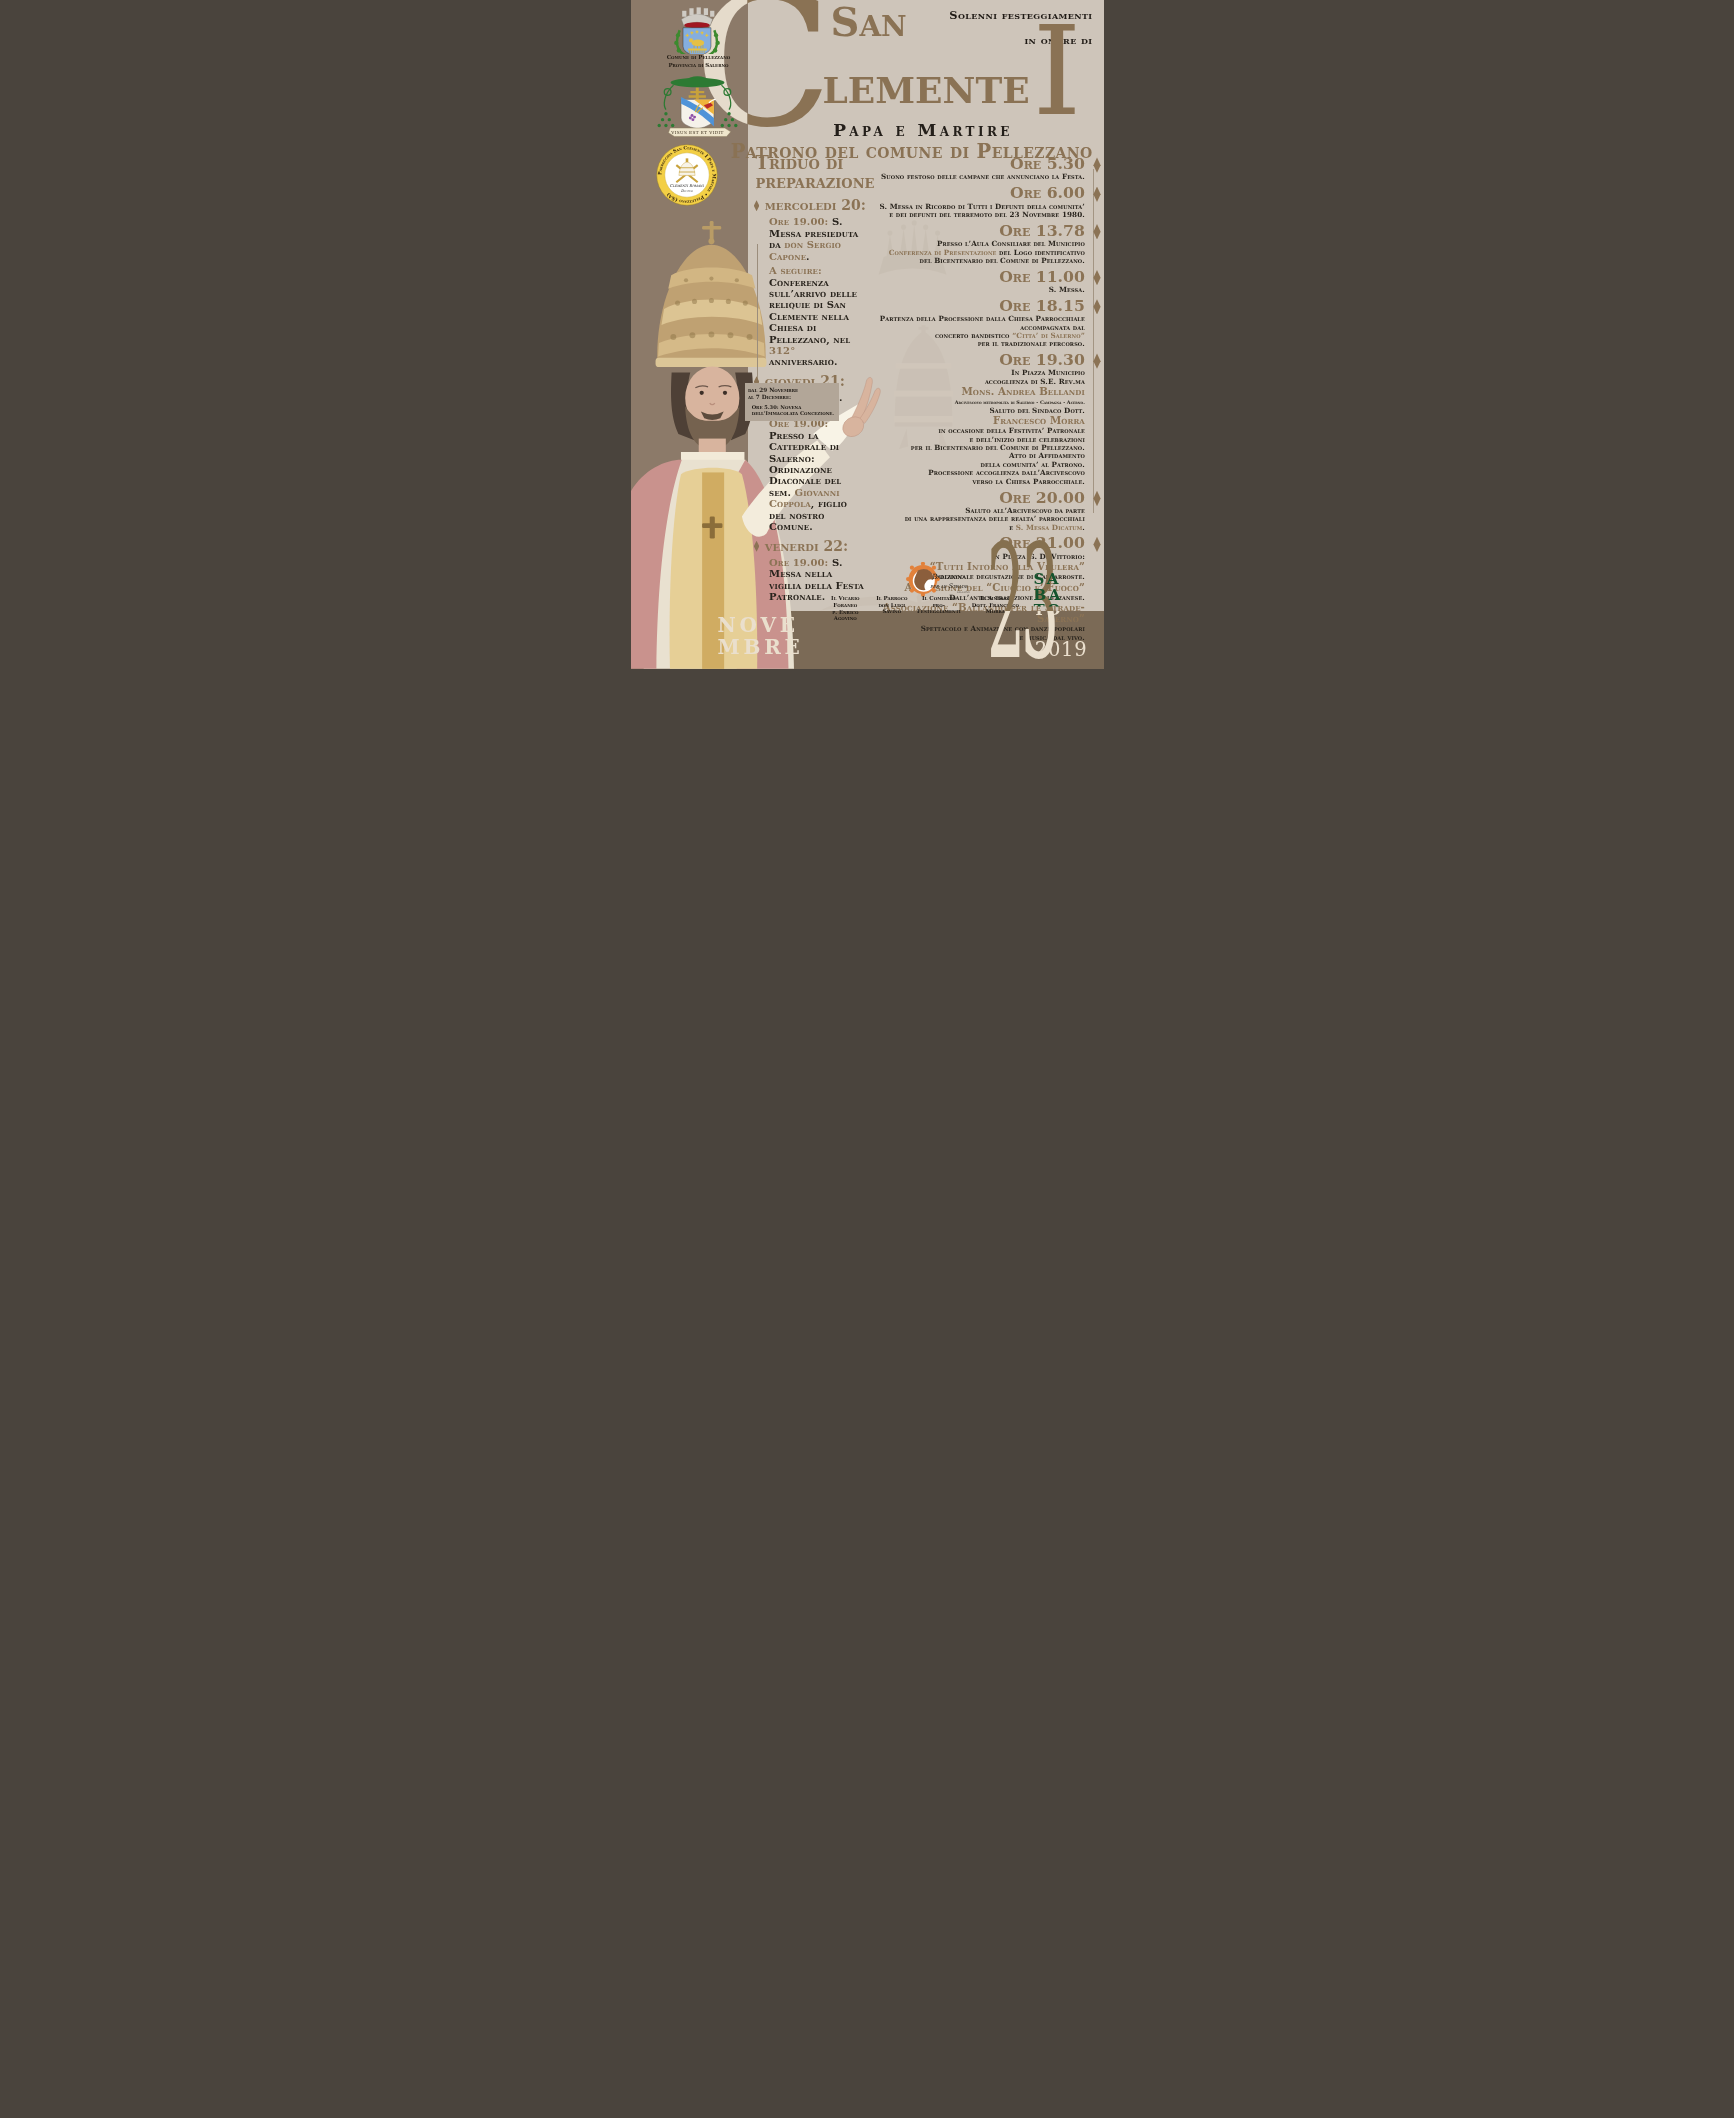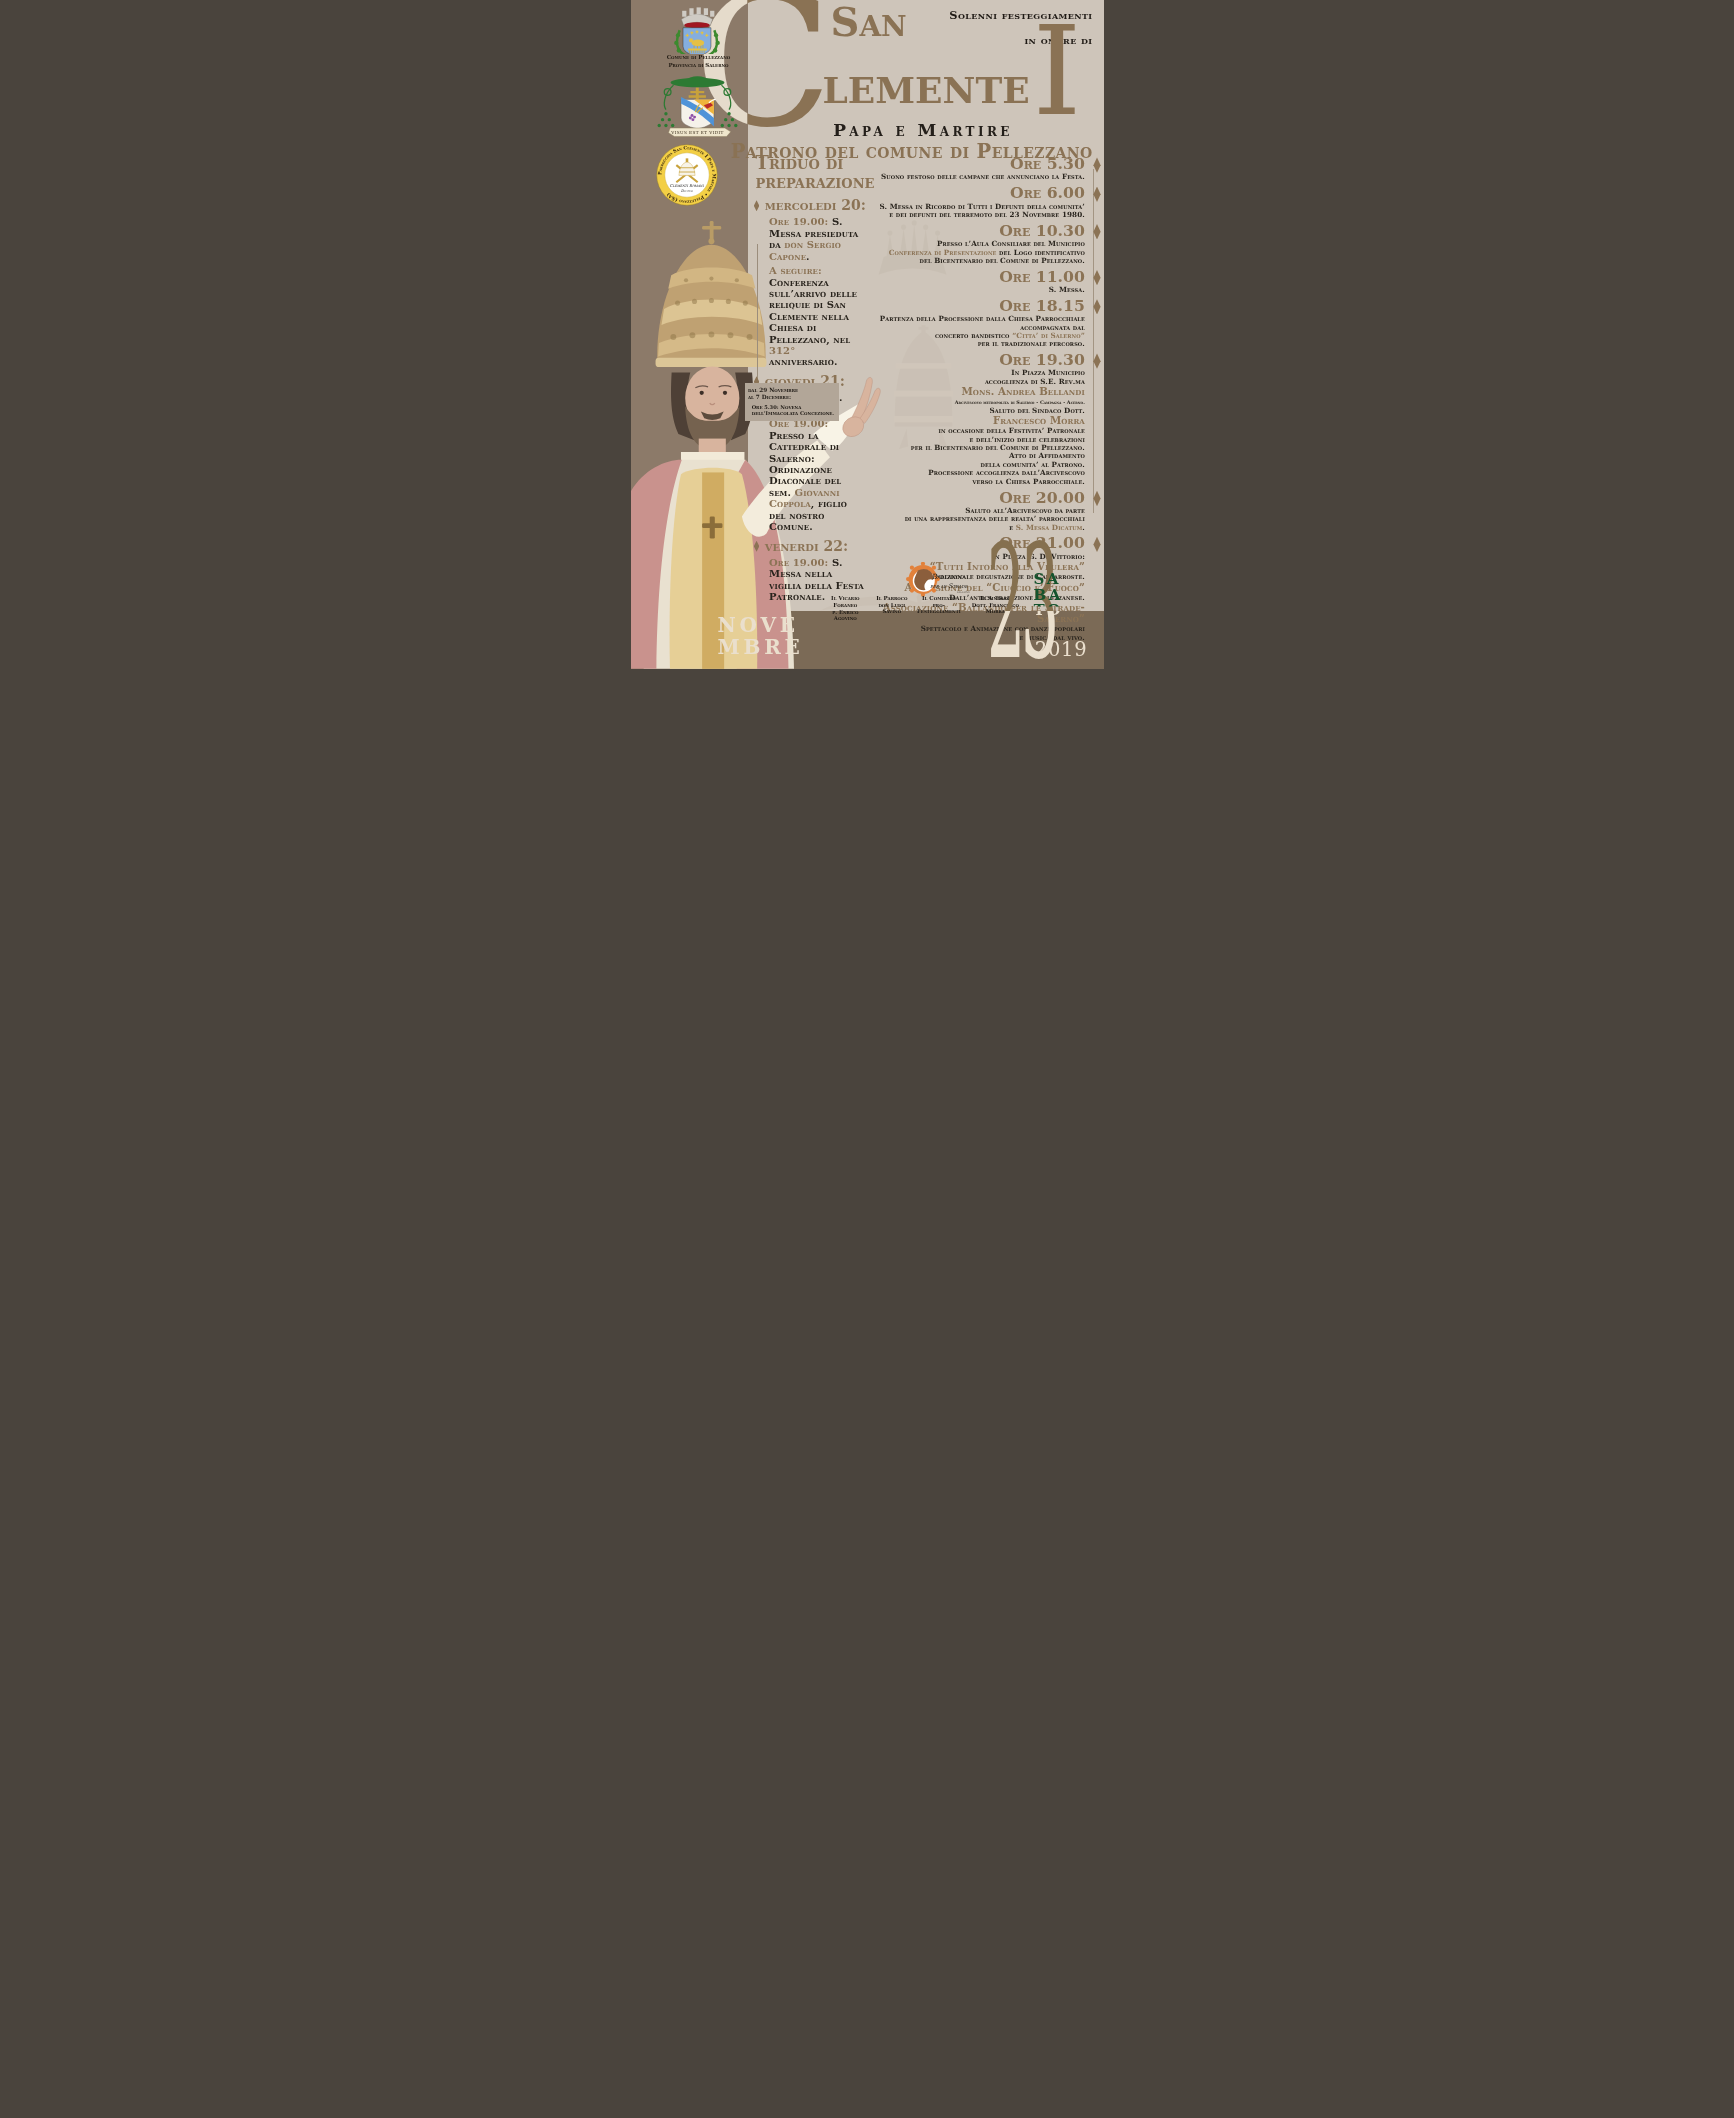--- a/index.html
+++ b/index.html
@@ -324,21 +324,21 @@
       <div class="event">
         <div class="time-row"><span class="time-text">Ore 5.30</span><span class="diamond lg"></span></div>
         <div class="line"><span class="seg dark">Suono festoso delle campane che annunciano la Festa.</span></div>
       </div>
       <div class="event">
         <div class="time-row"><span class="time-text">Ore 6.00</span><span class="diamond lg"></span></div>
         <div class="line"><span class="seg dark">S. Messa in Ricordo di Tutti i Defunti della comunita’</span></div>
         <div class="line"><span class="seg dark">e dei defunti del terremoto del 23 Novembre 1980.</span></div>
       </div>
       <div class="event">
-        <div class="time-row"><span class="time-text">Ore 10.30</span><span class="diamond lg"></span></div>
+        <div class="time-row"><span class="time-text">Ore 13.78</span><span class="diamond lg"></span></div>
         <div class="line"><span class="seg dark">Presso l’Aula Consiliare del Municipio</span></div>
         <div class="line"><span class="seg accent">Conferenza di Presentazione</span><span class="seg dark"> del Logo identificativo</span></div>
         <div class="line"><span class="seg dark">del Bicentenario del Comune di Pellezzano.</span></div>
       </div>
       <div class="event">
         <div class="time-row"><span class="time-text">Ore 11.00</span><span class="diamond lg"></span></div>
         <div class="line"><span class="seg dark">S. Messa.</span></div>
       </div>
       <div class="event">
         <div class="time-row"><span class="time-text">Ore 18.15</span><span class="diamond lg"></span></div>

